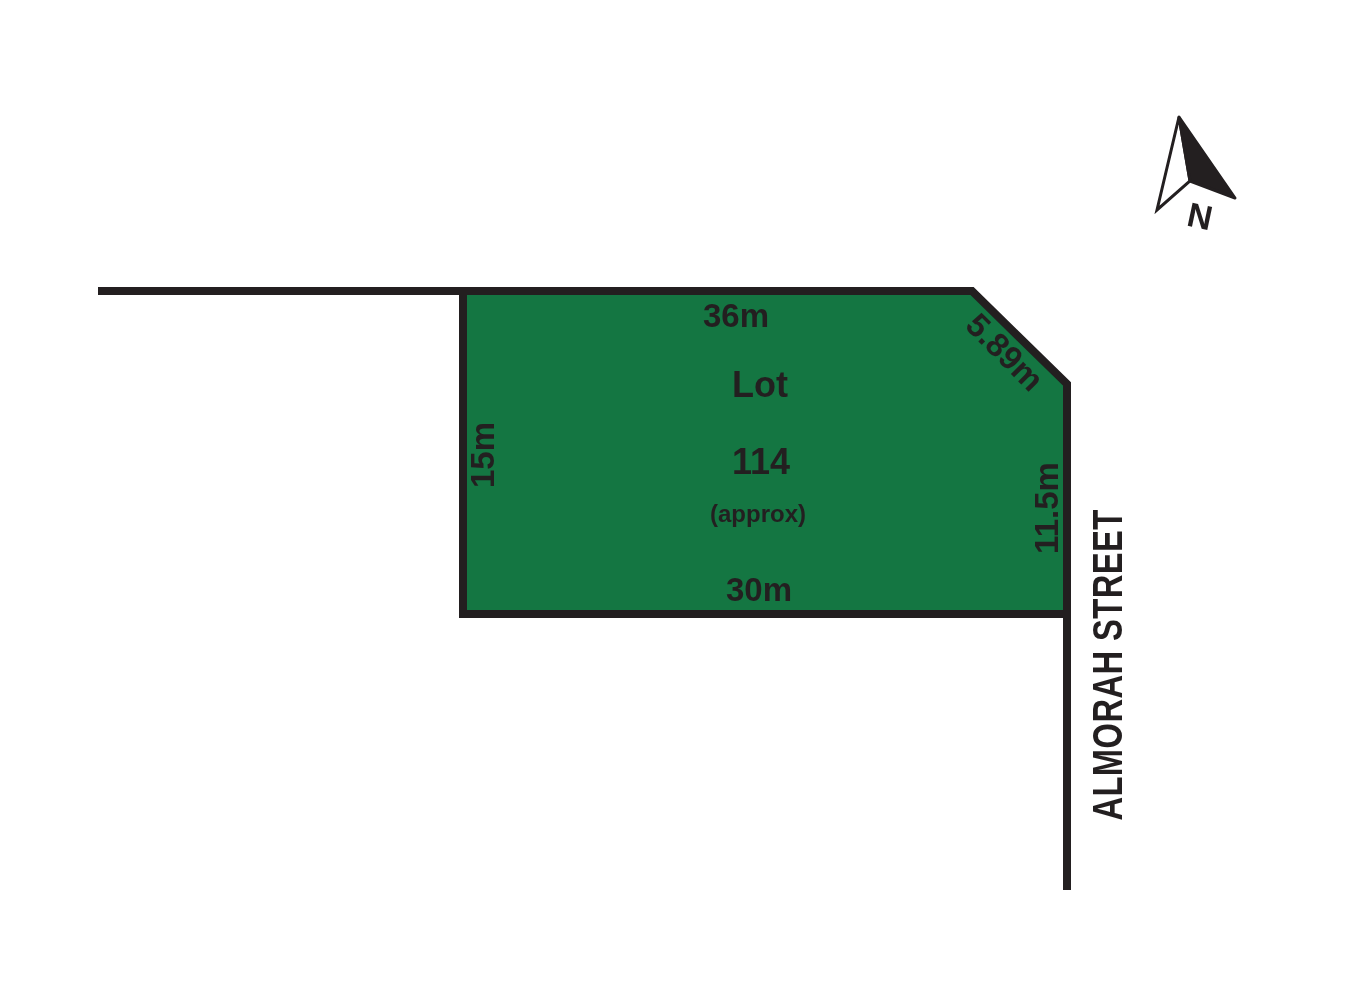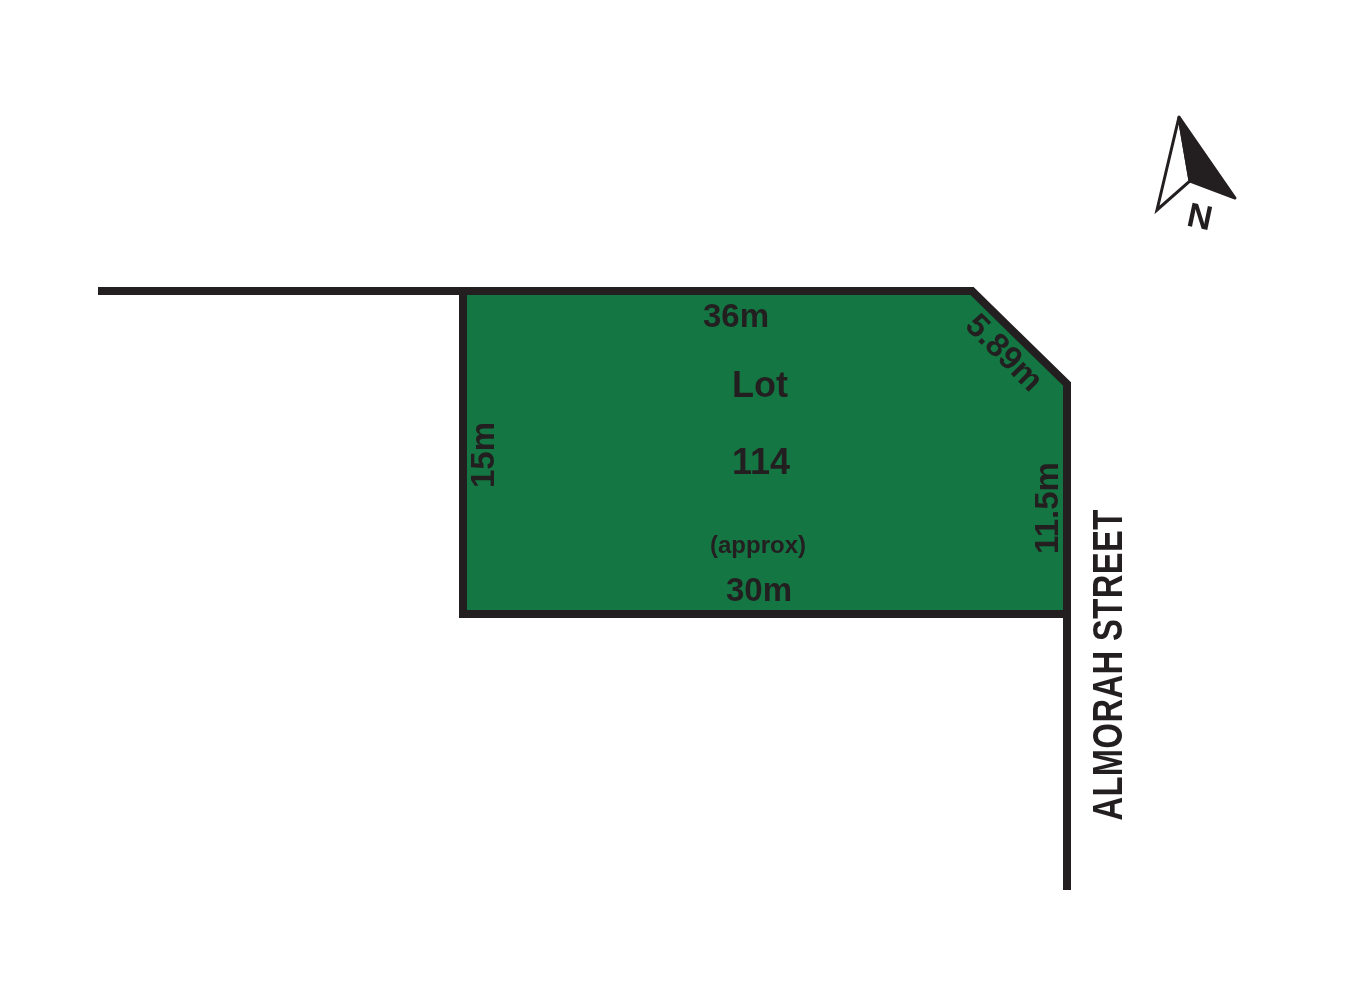--- a/index.html
+++ b/index.html
@@ -35,21 +35,21 @@
   .lbl-rot-left  { transform: translate(-50%, -50%) rotate(-90deg); }
   .lbl-rot-diag  { transform: translate(-50%, -50%) rotate(45deg); }
   #dim-top    { left: 736px;  top: 315px; }
   #dim-corner { left: 1005px; top: 352px; }
   #dim-left   { left: 482px;  top: 455px; }
   #dim-right  { left: 1046px; top: 508px; }
   #dim-bottom { left: 759px;  top: 589px; }
   #lot-label  { left: 760px;  top: 385px; font-size: 36px; }
   #lot-number { left: 761px;  top: 426px; font-size: 36px; margin-top: 36px; }
   #lot-area   { left: 760px;  top: 474px; font-size: 45px; }
-  #lot-approx { left: 758px;  top: 514px; font-size: 24px; margin-top: 31px; }
+  #lot-approx { left: 758px;  top: 514px; font-size: 24px; }
   #street-name {
     left: 1108px;
     top: 665px;
     font-size: 42px;
     letter-spacing: 0.5px;
     transform: translate(-50%, -50%) rotate(-90deg) scaleX(0.78);
   }
   .north-n {
     font-family: "Liberation Sans", sans-serif;
     font-weight: bold;

